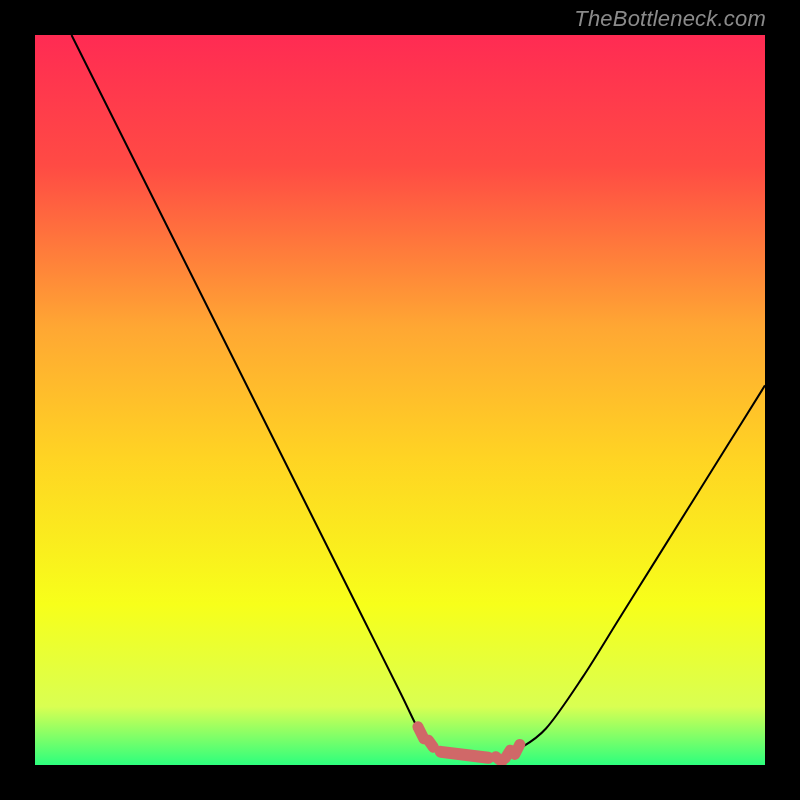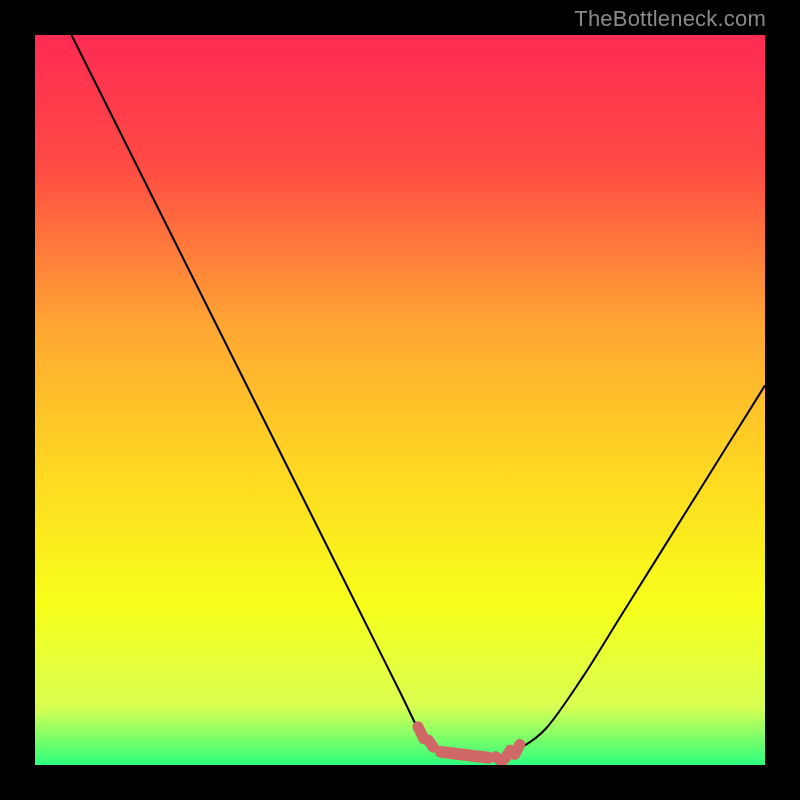--- a/index.html
+++ b/index.html
@@ -34,20 +34,21 @@
     height: 730px;
   }
   .watermark {
     position: absolute;
     top: 6px;
     right: 34px;
     font-family: Arial, Helvetica, sans-serif;
     font-size: 22px;
     color: #8a8a8a;
     letter-spacing: 0.2px;
+    font-style: italic;
   }
   svg {
     position: absolute;
     left: 0;
     top: 0;
   }
 </style>
 </head>
 <body>
 

